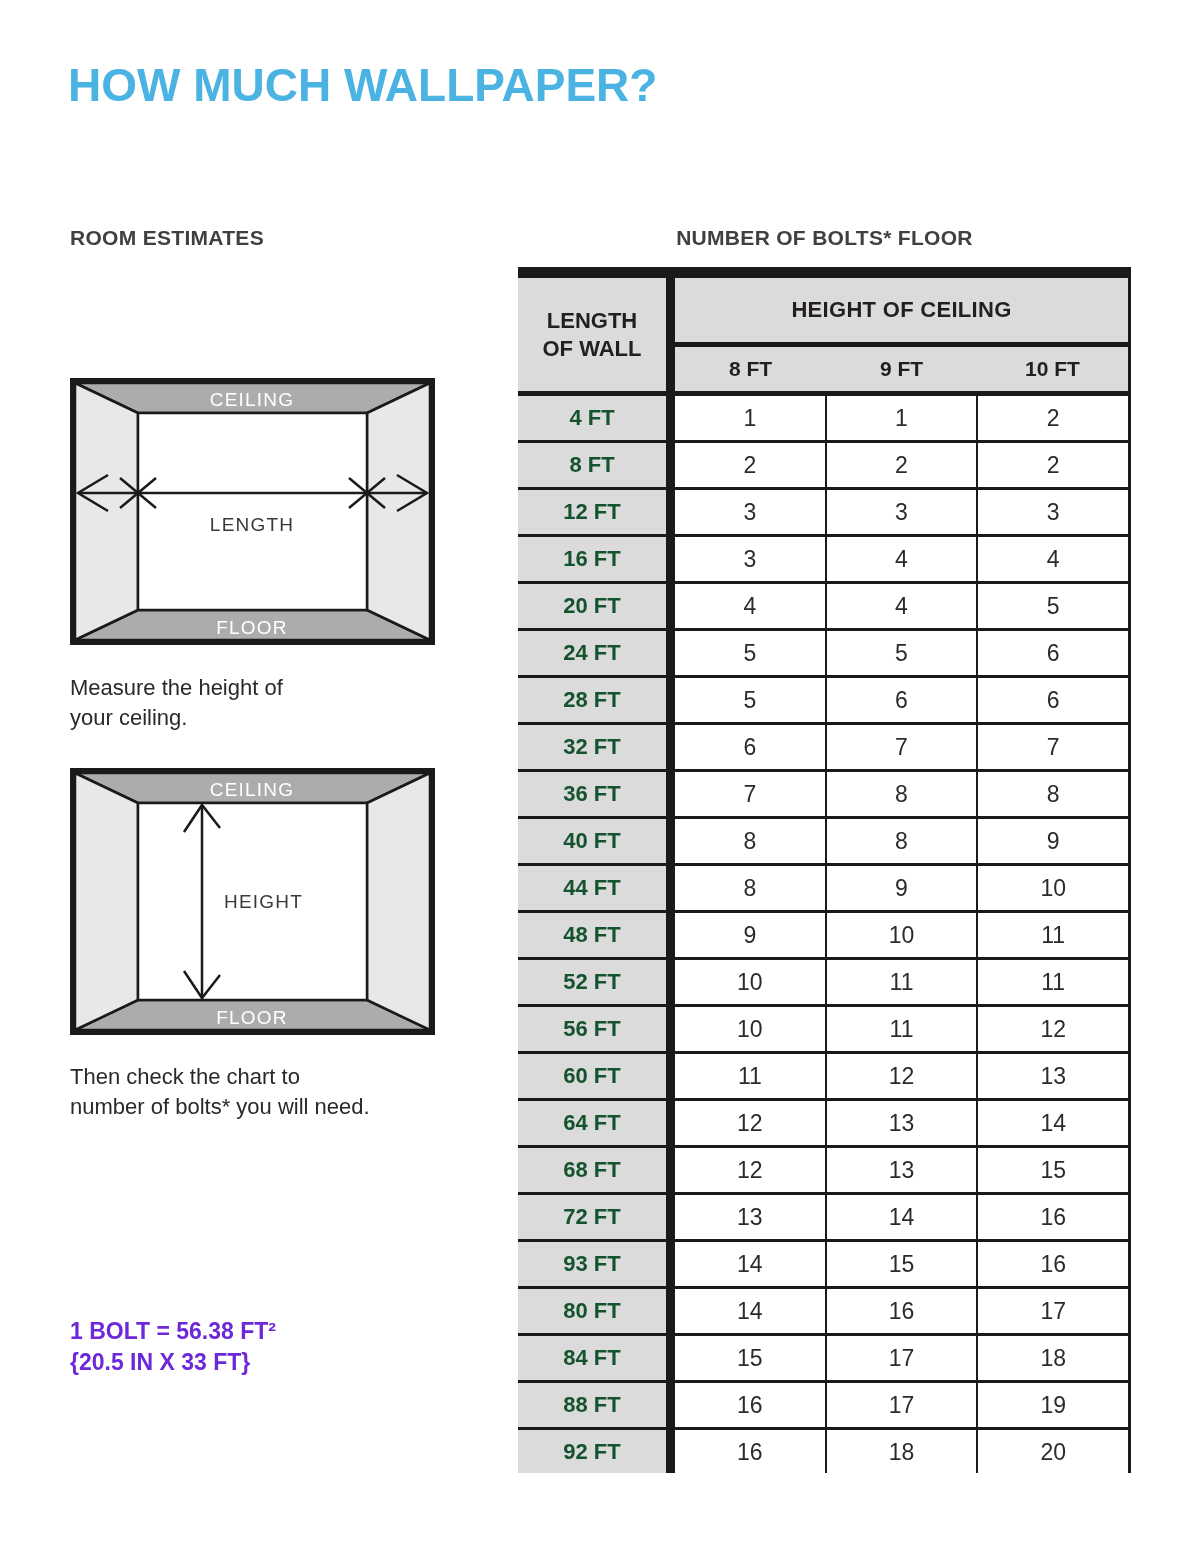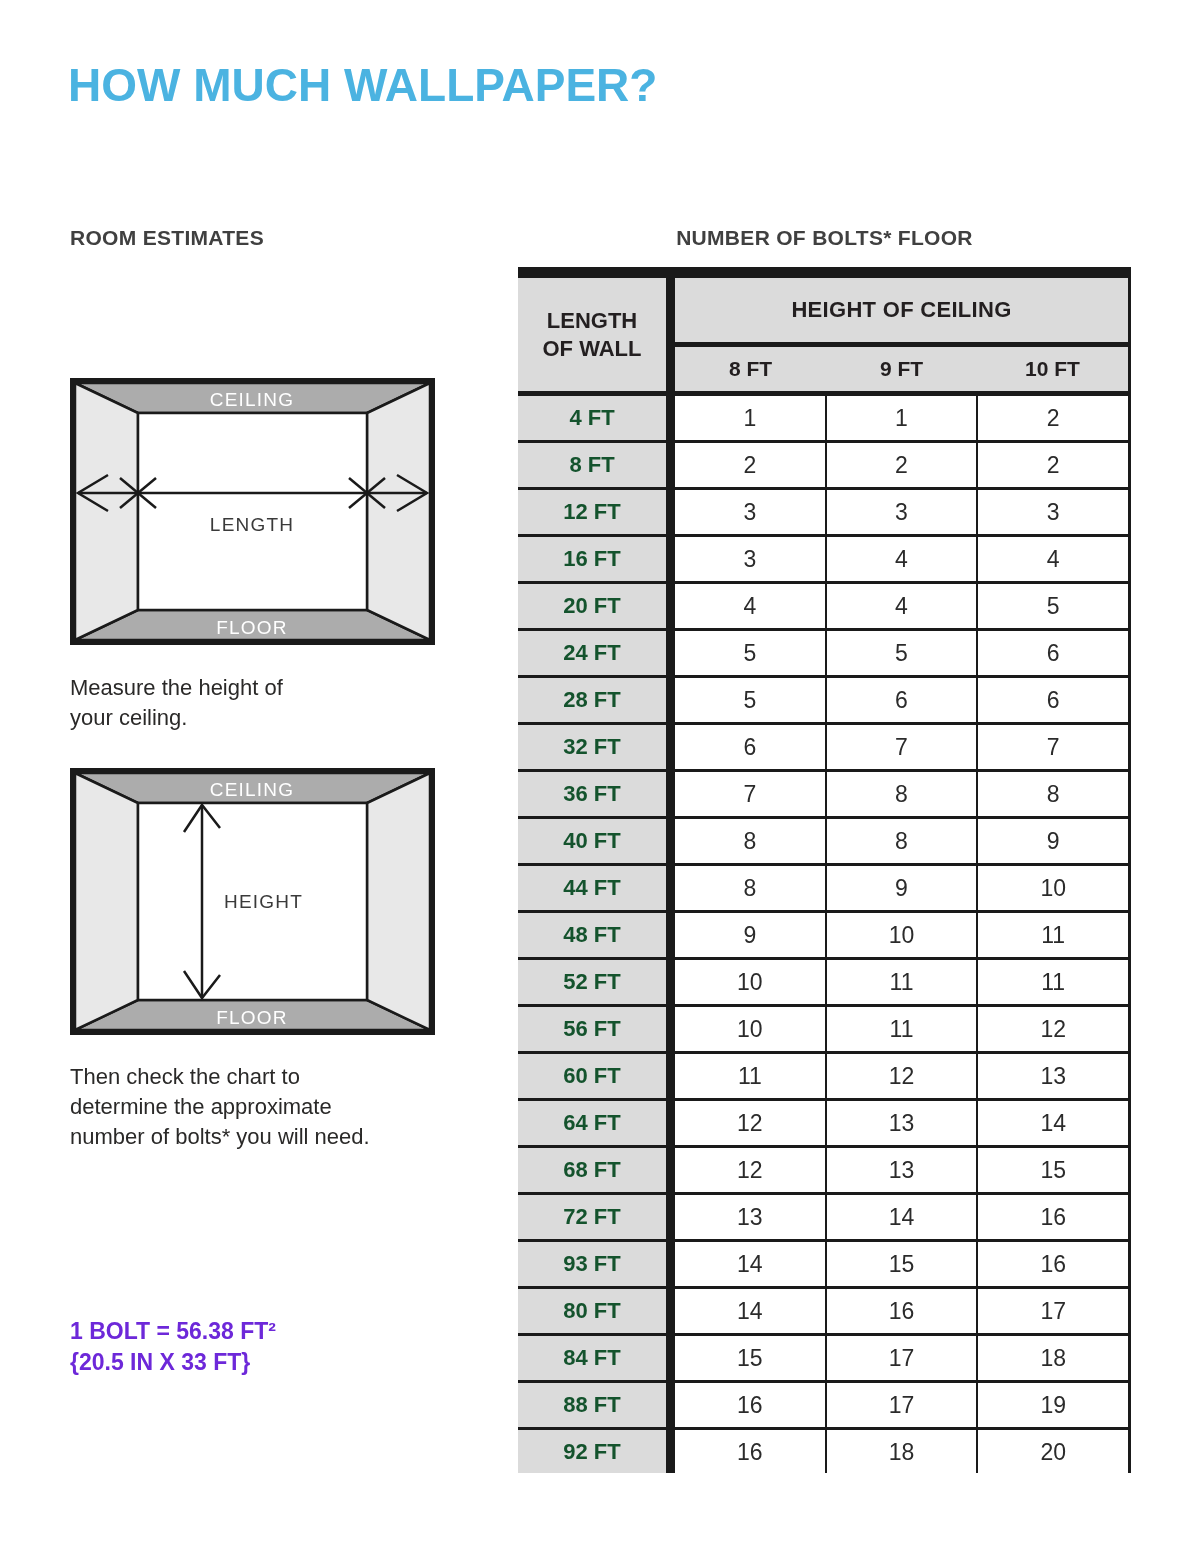--- a/index.html
+++ b/index.html
@@ -117,21 +117,20 @@
     <g stroke="#1a1a1a" stroke-width="2.5" fill="none">
       <line x1="132" y1="37" x2="132" y2="230"></line>
       <polyline points="114,64 132,37 150,60"></polyline>
       <polyline points="114,203 132,230 150,207"></polyline>
     </g>
     <text x="154" y="140" text-anchor="start" class="dia-label-dark">HEIGHT</text>
   </svg>
 
   <div class="abs step step3">
     <div>Then check the chart to</div>
-    <div>determine the approximate</div>
     <div>number of bolts* you will need.</div>
   </div>
 
 
   <div class="abs boltsize">
     <div>1 BOLT = 56.38 FT²</div>
     <div>{20.5 IN X 33 FT}</div>
   </div>
 
   <div class="abs table-wrap">

